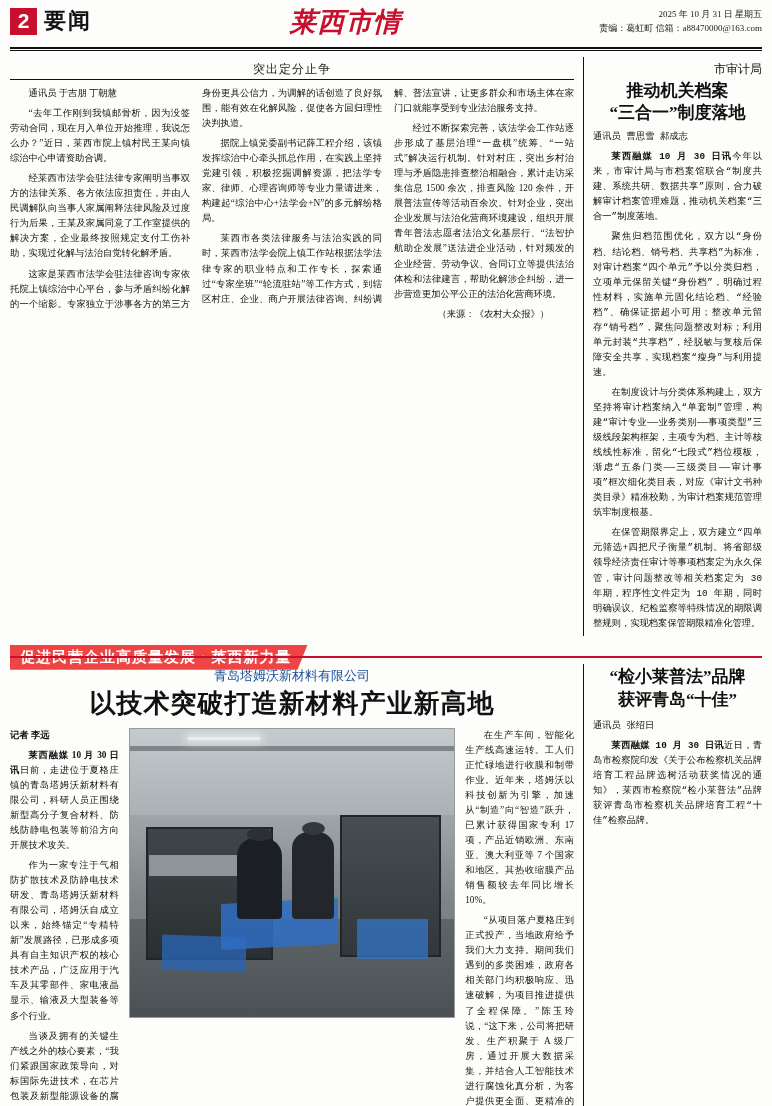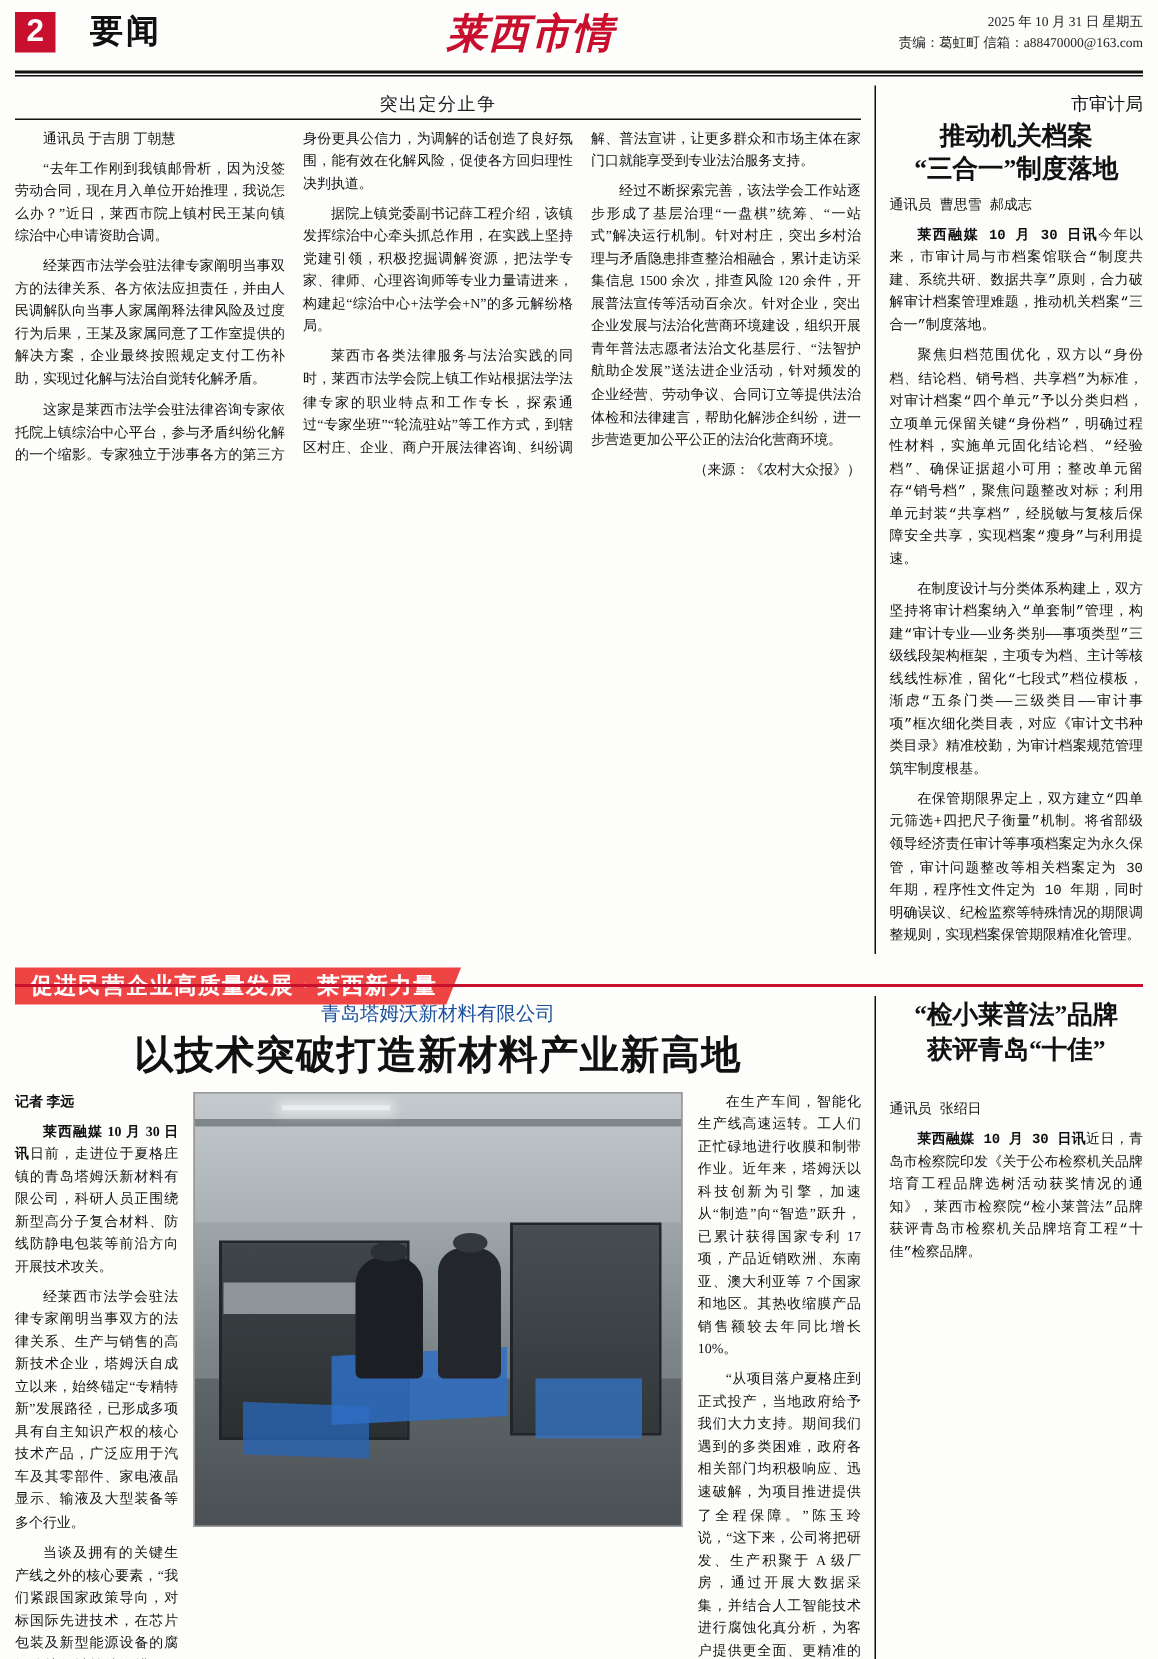--- a/index.html
+++ b/index.html
@@ -13,21 +13,21 @@
   .page{position:relative;width:772px;height:1106px;box-sizing:border-box;padding:6px 10px 0 10px;}
 
   
   .masthead{display:flex;align-items:flex-start;justify-content:space-between;height:40px;}
   .mast-left{display:flex;align-items:center;gap:7px;}
   .page-badge{
     width:27px;height:27px;background:#c8102e;color:#fff;
     font-size:21px;font-weight:bold;display:flex;align-items:center;justify-content:center;
     font-family:"Liberation Sans",sans-serif;
   }
-  .mast-section{font-size:22px;font-weight:bold;letter-spacing:2px;font-family:"Liberation Sans",sans-serif;margin-left:16px;}
+  .mast-section{font-size:22px;font-weight:bold;letter-spacing:2px;font-family:"Liberation Sans",sans-serif;}
   .mast-center{flex:1;text-align:center;position:relative;top:-2px;}
   .paper-name{
     font-size:27px;font-weight:bold;color:#c8102e;letter-spacing:1px;
     font-family:"Liberation Serif",serif;font-style:italic;
   }
   .mast-right{font-size:9px;line-height:1.5;text-align:right;color:#222;padding-top:2px;}
 
   .rule-thick{border-top:2px solid #111;margin:1px 0 0 0;}
   .rule-thin{border-top:1px solid #111;margin:1px 0 6px 0;}
 
@@ -39,21 +39,21 @@
 
   .kicker{text-align:center;font-size:12px;color:#222;margin:4px 0 1px 0;letter-spacing:1px;}
   .headline-1{
     text-align:center;font-size:31px;font-weight:bold;letter-spacing:1px;
     margin:2px 0 7px 0;line-height:1.15;
   }
   .rule-under{border-top:1px solid #111;margin:0 0 6px 0;}
 
   .threecol{column-count:3;column-gap:12px;column-rule:none;font-size:9.3px;line-height:1.62;text-align:justify;}
   .threecol p{margin:0 0 5px 0;text-indent:2em;}
-  .src{text-align:right;text-indent:0;}
+  .src{text-align:center;text-indent:0;}
 
   
   .side-head{text-align:right;font-size:12px;margin:4px 0 2px 0;}
   .side-title{text-align:center;font-size:17px;font-weight:bold;line-height:1.3;margin:1px 0 5px 0;}
   .side-body{font-size:9.3px;line-height:1.62;text-align:justify;font-family:Liberation Mono, monospace;}
   .side-body p{margin:0 0 5px 0;text-indent:2em;}
   .side-body .lead{text-indent:0;}
   .side-body .bold{font-weight:bold;}
 
   
@@ -96,21 +96,21 @@
   .ph-blue2{position:absolute;left:10%;top:72%;width:26%;height:12%;background:#2a64b4;opacity:.8;transform:skewY(2deg);}
   .ph-blue3{position:absolute;right:8%;top:66%;width:22%;height:14%;background:#3572c0;opacity:.8;}
   .ph-w1{position:absolute;left:33%;top:38%;width:14%;height:28%;background:#1b1f24;border-radius:18px 18px 4px 4px;}
   .ph-w1:after{content:"";position:absolute;left:22%;top:-13%;width:56%;height:16%;background:#2b3036;border-radius:50%;}
   .ph-w2{position:absolute;left:50%;top:36%;width:13%;height:30%;background:#23272c;border-radius:16px 16px 4px 4px;}
   .ph-w2:after{content:"";position:absolute;left:24%;top:-12%;width:54%;height:15%;background:#33383e;border-radius:50%;}
   .ph-roll{position:absolute;left:6%;top:44%;width:34%;height:7%;background:#8d949a;}
   .ph-light{position:absolute;left:18%;top:3%;width:22%;height:3px;background:#e8eef2;box-shadow:0 0 8px 3px rgba(255,255,255,.6);}
 
   
-  .side2-title{text-align:center;font-size:17px;font-weight:bold;line-height:1.35;margin:2px 0 20px 0;}
+  .side2-title{text-align:center;font-size:17px;font-weight:bold;line-height:1.35;margin:2px 0 6px 0;}
 </style>
 </head>
 <body>
 
 <div class="page">
 
   <div class="masthead">
     <div class="mast-left">
       <div class="page-badge">2</div>
       <div class="mast-section">要闻</div>
@@ -163,21 +163,21 @@
 
   <div class="mid-wrap">
     <div class="mid-main">
       <div class="sub-kicker">青岛塔姆沃新材料有限公司</div>
       <div class="headline-2">以技术突破打造新材料产业新高地</div>
 
       <div class="mid-cols">
         <div class="mid-c1">
           <p class="lead byline">记者 李远</p>
           <p><span class="byline">莱西融媒 10 月 30 日讯</span><span>日前，走进位于夏格庄镇的青岛塔姆沃新材料有限公司，科研人员正围绕新型高分子复合材料、防线防静电包装等前沿方向开展技术攻关。</span></p>
-          <p>经莱西市法学会驻法律专家阐明当事双方的法律关系、生产与销售的高新技术企业，塔姆沃自成立以来，始终锚定“专精特新”发展路径，已形成多项具有自主知识产权的核心技术产品，广泛应用于汽车及其零部件、家电液晶显示、输液及大型装备等多个行业。</p>
+          <p>作为一家专注于气相防扩散技术及防静电技术研发、青岛塔姆沃新材料有限公司，塔姆沃自成立以来，始终锚定“专精特新”发展路径，已形成多项具有自主知识产权的核心技术产品，广泛应用于汽车及其零部件、家电液晶显示、输液及大型装备等多个行业。</p>
           <p>当谈及拥有的关键生产线之外的核心要素，“我们紧跟国家政策导向，对标国际先进技术，在芯片包装及新型能源设备的腐蚀防护领域持续深耕。一方面，自主研发的永久抗电剂突破果量，成功替代海拔模模板的韩国进口产品，防弹大幅降低生产成本。另一方面，技术分析与合作同步推进，开发的结核防收缩复合膜已申请德国专利。同时，我们持续扩大研发制合作，以产学研协同模式驱动技术迭代升级产品，其中与中科院长春所共同开发的永久抗电剂装产品性能，已可以实现进口产品规模。”青岛塔姆沃新材料有限公司总经理陈玉玲介绍。</p>
           <p></p>
         </div>
 
         <div class="photo">
           <div class="ph-bg"></div>
           <div class="ph-wall"></div>
           <div class="ph-beam"></div>
           <div class="ph-light"></div>
           <div class="ph-floor"></div>

